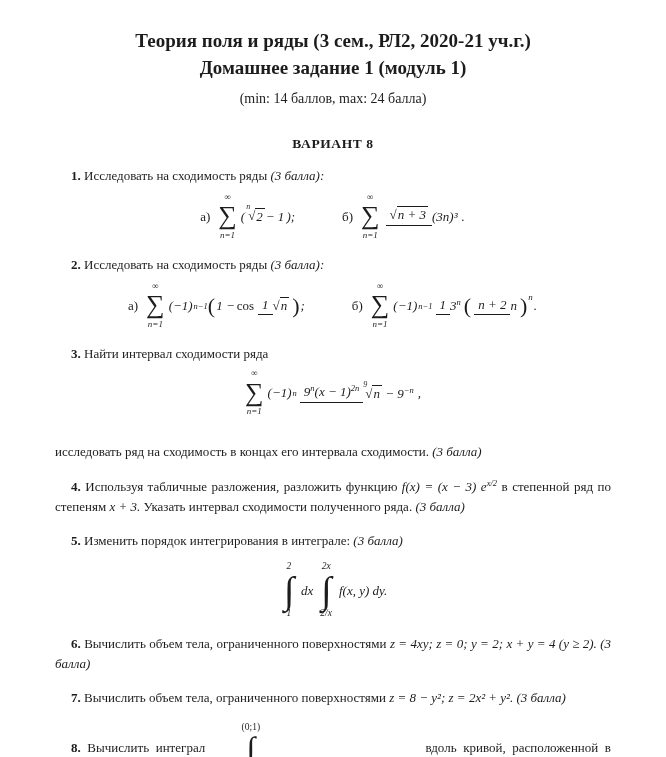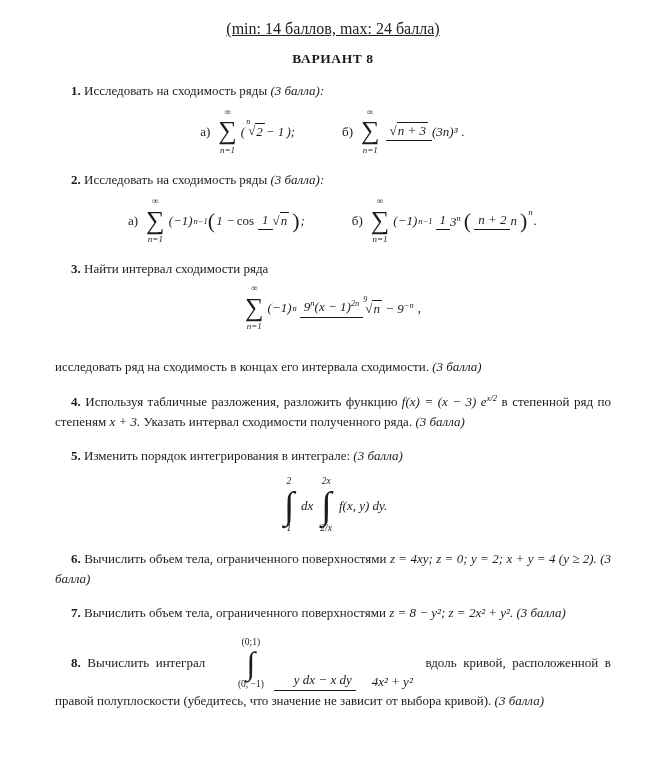--- a/index.html
+++ b/index.html
@@ -2,22 +2,22 @@
 <html><head>
 <meta charset="utf-8">
 <style>
   html,body { margin:0; padding:0; background:#fff; }
   .page {
     position:relative; width:666px; height:757px; box-sizing:border-box;
     padding:20px 55px 0 55px; overflow:hidden; background:#fff;
     font-family:"Liberation Serif","DejaVu Serif",serif; color:#1c1c1c;
   }
   .title { text-align:center; font-weight:bold; font-size:19px; line-height:1.42; margin-top:8px; }
-  .subnote { text-align:center; font-size:16px; color:#222;text-decoration:underline; }
-  .variant { text-align:center; font-weight:bold; font-size:13.5px; letter-spacing:0.6px; margin-top:13px; }
+  .subnote { text-align:center; font-size:14px; margin-top:9px; color:#222; }
+  .variant { text-align:center; font-weight:bold; font-size:13.5px; letter-spacing:0.6px; margin-top:29px; }
 
   p.item { font-size:13px; line-height:1.55; text-align:justify; margin:14px 0 0 0; text-indent:16px; }
   p.item .num { font-weight:bold; }
   .pts { font-style:italic; }
 
   
   .formula {
     display:flex; justify-content:center; align-items:center;
     font-size:13px; font-style:italic; margin:6px 0 2px 0;
   }
@@ -51,20 +51,24 @@
   .mi { margin:0 1px; }
   .rm { font-style:normal; margin:0 1px; }
   .inline-math { font-style:italic; }
   .imf { display:inline-flex; align-items:flex-end; vertical-align:middle; font-style:italic; margin:0 3px; }
 </style>
 </head>
 <body>
 
 <div class="page">
 
+  <div class="title">
+    <div>Теория поля и ряды (3 сем., РЛ2, 2020-21 уч.г.)</div>
+    <div>Домашнее задание 1 (модуль 1)</div>
+  </div>
   <div class="subnote">(min: 14 баллов, max: 24 балла)</div>
   <div class="variant">ВАРИАНТ 8</div>
 
   <p class="item">
     <b class="num">1.</b>
     <span>Исследовать на сходимость ряды</span>
     <i class="pts">(3 балла):</i>
   </p>
   <div class="formula">
     <span class="flabel">а)</span>

